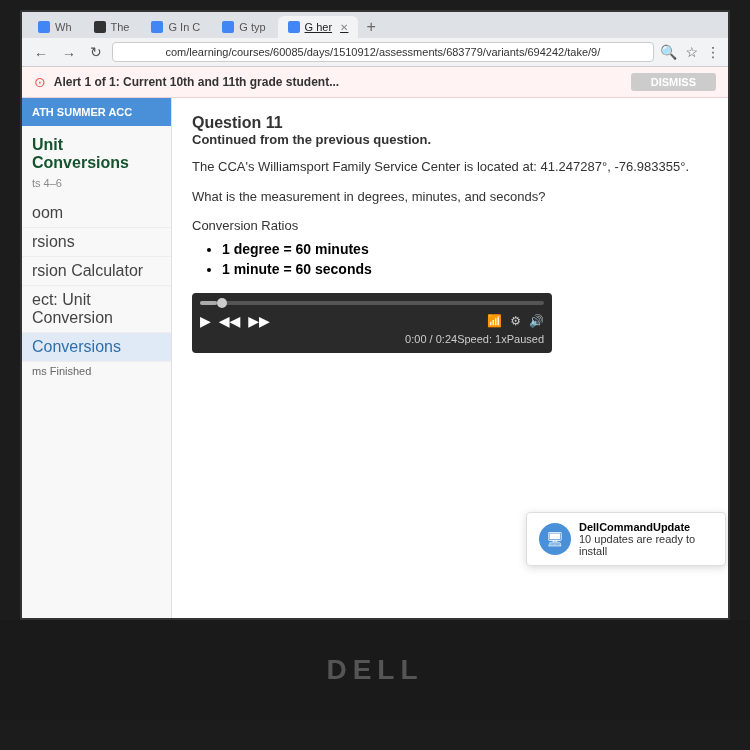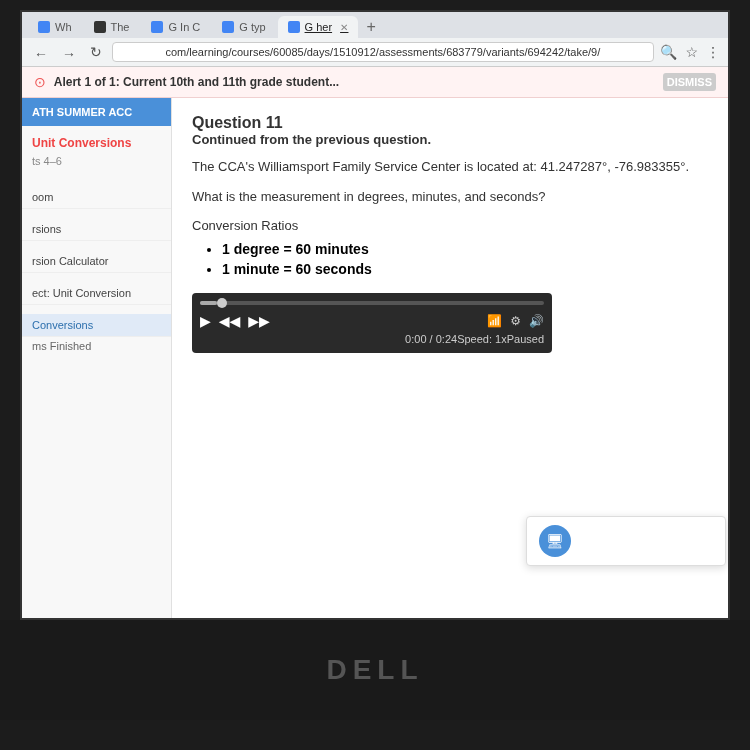--- a/index.html
+++ b/index.html
@@ -128,21 +128,21 @@
       color: #e55;
       font-size: 14px;
     }
     .alert-text { color: #333; }
     .alert-text span { font-weight: bold; }
     .dismiss-btn {
       margin-left: auto;
       background: #ccc;
       color: #fff;
       border: none;
-      padding: 3px 4px;
+      padding: 3px 20px;
       border-radius: 3px;
       cursor: pointer;
       font-size: 11px;
       font-weight: bold;
     }
 
     
     .main-layout {
       display: flex;
       height: calc(100% - 80px);
@@ -164,38 +164,37 @@
       font-size: 11px;
       font-weight: bold;
     }
 
     .sidebar-unit-section {
       padding: 6px 0;
     }
 
     .sidebar-unit-title {
       font-weight: bold;
-      font-size: 12px;
-      color: #ef4444;
+      font-size: 16px;
+      color: #14532d;
       padding: 4px 10px;
     }
 
     .sidebar-unit-sub {
       font-size: 11px;
       color: #888;
       padding: 1px 10px 4px;
     }
 
     .sidebar-item {
       padding: 5px 10px;
-      font-size: 11px;
+      font-size: 16px;
       color: #444;
       cursor: pointer;
       border-bottom: 1px solid #eee;
-      margin-top: 9px;
     }
     .sidebar-item.active {
       background: #e0eaf7;
       color: #2c6fad;
     }
 
     .sidebar-item-small {
       padding: 3px 10px;
       font-size: 11px;
       color: #666;
@@ -506,20 +505,24 @@
             <span class="video-speed">Speed: 1x</span>
             <span class="video-status">Paused</span>
           </div>
         </div>
 
       </div>
     </div>
 
     <div class="notification-popup">
       <div class="notif-icon">🖥</div>
+      <div>
+        <div class="notif-title">DellCommandUpdate</div>
+        <div class="notif-text">10 updates are ready to install</div>
+      </div>
     </div>
 
   </div>
 
   <div class="dell-area">
     <div class="dell-logo">DELL</div>
   </div>
 
 </div>
 

